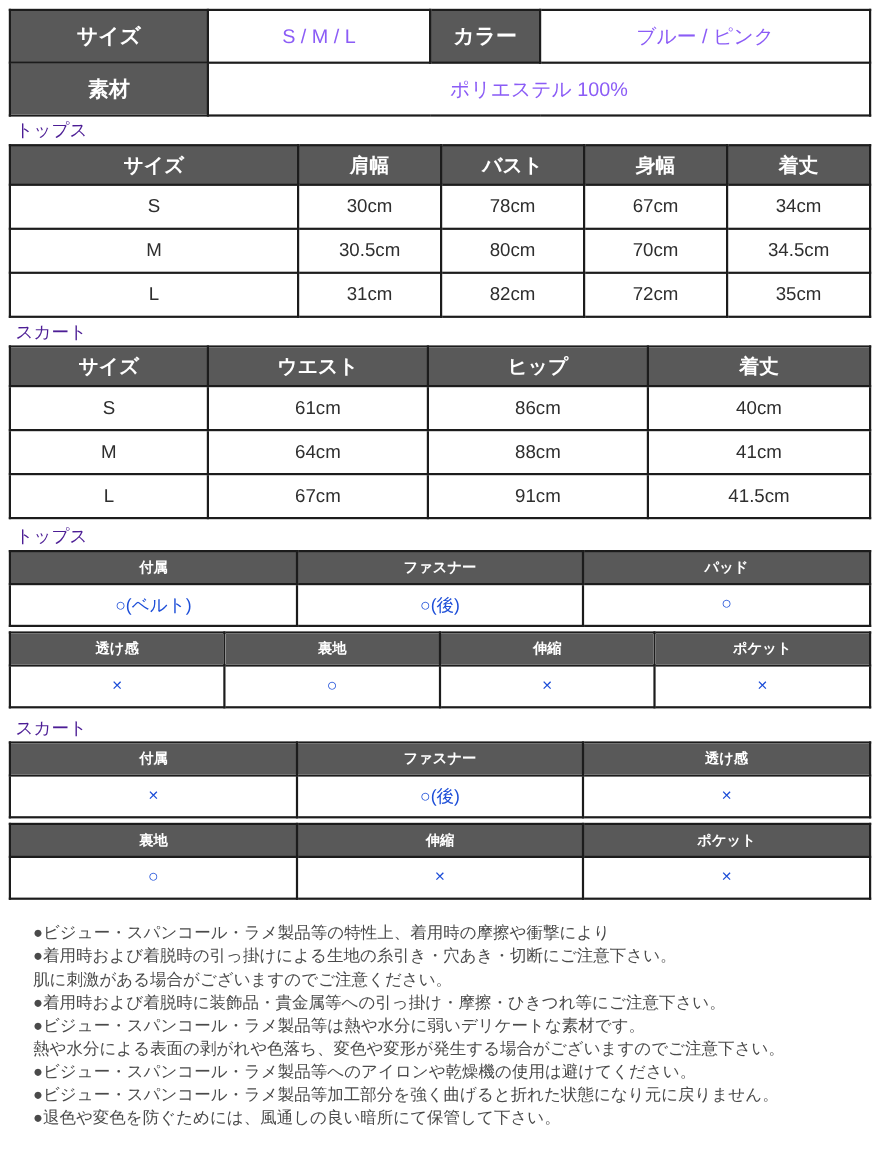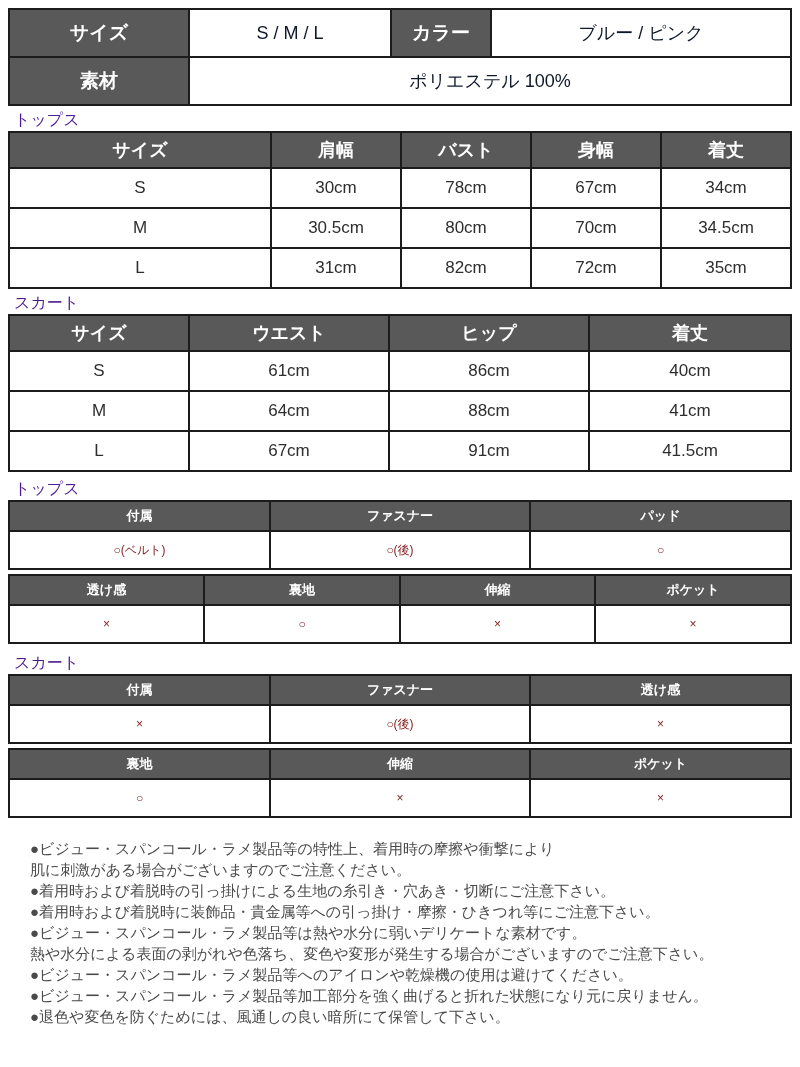--- a/index.html
+++ b/index.html
@@ -28,21 +28,21 @@
   th {
     background: #595959;
     color: #ffffff;
     font-weight: bold;
   }
 
   
   .info-table { margin-top: 8px; }
   .info-table tr { height: 48px; }
   .info-table th { font-size: 19px; }
-  .info-table td { font-size: 18px; color: #0f172a; }
+  .info-table td { font-size: 18px; color: #8b5cf6; }
 
   
   .section-label {
     font-size: 16px;
     color: #4c1d95;
     line-height: 18px;
     margin: 5px 0 2px 14px;
   }
   .section-label.mt8  { margin-top: 8px; }
   .section-label.mt10 { margin-top: 10px; }
@@ -50,21 +50,21 @@
   
   .size-table thead tr { height: 36px; }
   .size-table tbody tr { height: 40px; }
   .size-table th { font-size: 18px; }
   .size-table td { font-size: 17px; color: #2e2e2e; }
 
   
   .detail-table .hrow { height: 30px; }
   .detail-table .vrow { height: 38px; }
   .detail-table th { font-size: 13px; }
-  .detail-table td { font-size: 12px; color: #7f1d1d; }
+  .detail-table td { font-size: 16px; color: #1d4ed8; }
   .detail-gap { margin-top: 4px; }
 
   
   .notes {
     margin: 20px 0 0 30px;
     color: #4a4a4a;
     font-size: 15px;
     line-height: 21px;
   }
   .notes-title, .notes-line { white-space: nowrap; }
@@ -254,22 +254,22 @@
       <tr class="vrow">
         <td>○</td>
         <td>×</td>
         <td>×</td>
       </tr>
     </tbody>
   </table>
 
   <div class="notes">
     <div class="notes-line">●ビジュー・スパンコール・ラメ製品等の特性上、着用時の摩擦や衝撃により</div>
+    <div class="notes-line">●着用時および着脱時の引っ掛けによる生地の糸引き・穴あき・切断にご注意下さい。</div>
     <div class="notes-line">肌に刺激がある場合がございますのでご注意ください。</div>
-    <div class="notes-line">●着用時および着脱時の引っ掛けによる生地の糸引き・穴あき・切断にご注意下さい。</div>
     <div class="notes-line">●着用時および着脱時に装飾品・貴金属等への引っ掛け・摩擦・ひきつれ等にご注意下さい。</div>
     <div class="notes-line">●ビジュー・スパンコール・ラメ製品等は熱や水分に弱いデリケートな素材です。</div>
     <div class="notes-line">熱や水分による表面の剥がれや色落ち、変色や変形が発生する場合がございますのでご注意下さい。</div>
     <div class="notes-line">●ビジュー・スパンコール・ラメ製品等へのアイロンや乾燥機の使用は避けてください。</div>
     <div class="notes-line">●ビジュー・スパンコール・ラメ製品等加工部分を強く曲げると折れた状態になり元に戻りません。</div>
     <div class="notes-line">●退色や変色を防ぐためには、風通しの良い暗所にて保管して下さい。</div>
   </div>
 
 </div>
 

